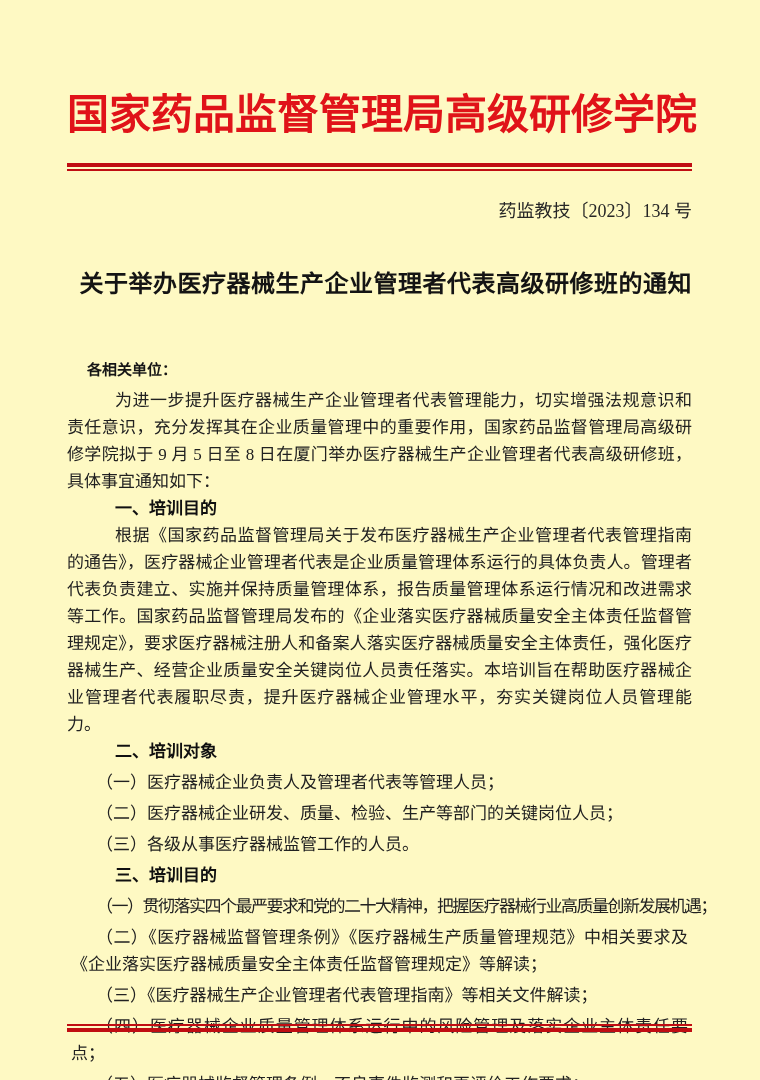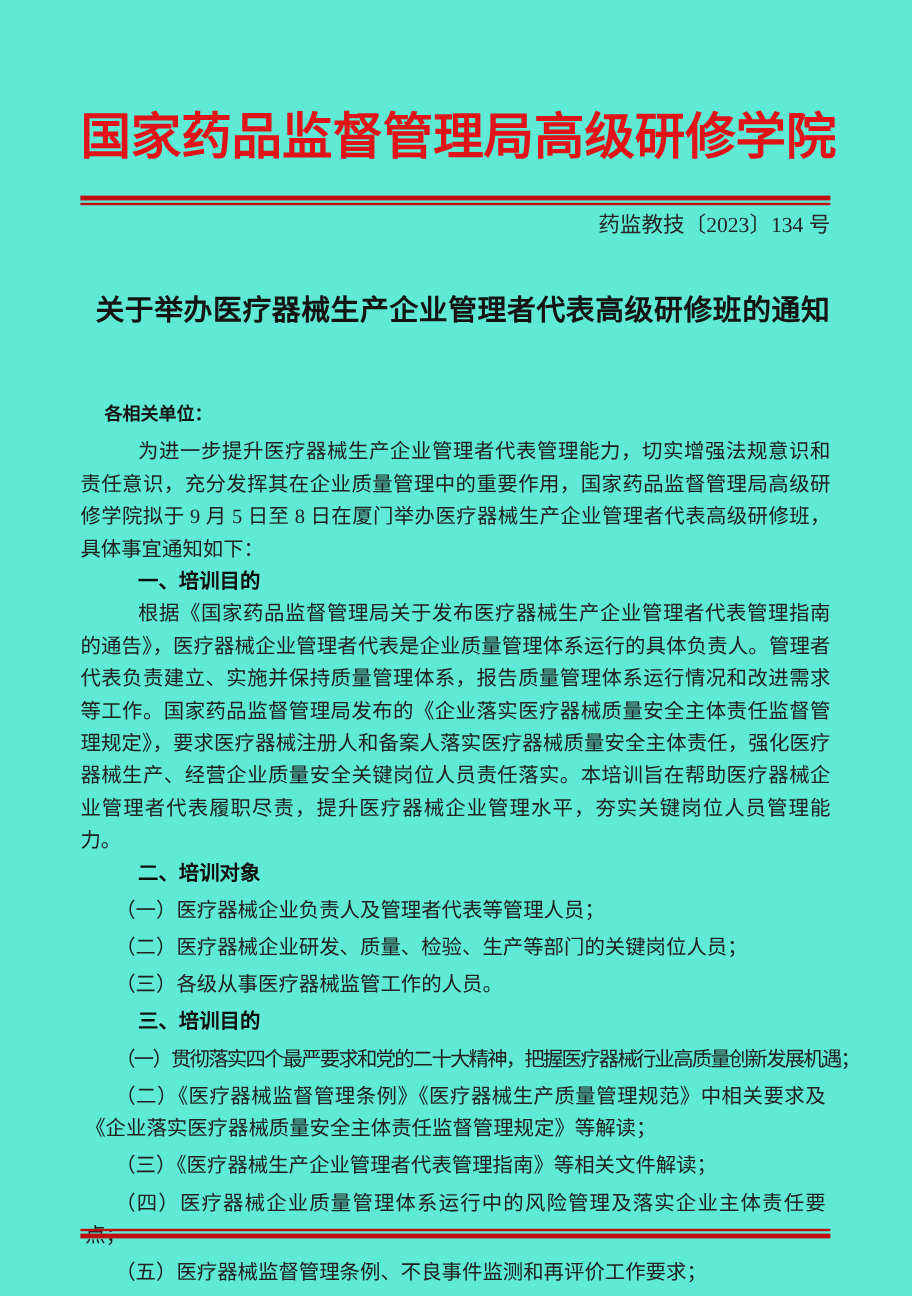--- a/index.html
+++ b/index.html
@@ -1,20 +1,20 @@
 <!DOCTYPE html>
 <html lang="zh-CN" style="--brand-red: #e01319; --rule-red: #c00d12; --text: #212121;"><head>
 <meta charset="utf-8">
 <style>
   html, body { margin: 0; padding: 0; background: #ffffff; }
   .page {
     position: relative;
     width: 760px;
     height: 1080px;
-    background: #5eead4;
+    background: #fef9c3;
     font-family: "Liberation Serif", serif;
     color: var(--text, #212121);
     overflow: hidden;
     box-sizing: border-box;
   }
   .content { padding: 0 68px 0 67px; }
 
   .masthead { padding-top: 84px; text-align: center; }
   .masthead-title {
     font-size: 42px;
@@ -27,21 +27,21 @@
 
   .double-rule { margin-top: 16px; }
   .double-rule .thick { height: 4px; background: var(--rule-red, #c00d12); }
   .double-rule .gap   { height: 2px; }
   .double-rule .thin  { height: 2px; background: var(--rule-red, #c00d12); }
 
   .double-rule.inverted .thin  { height: 2px; }
   .double-rule.inverted .thick { height: 4px; }
 
   .doc-number {
-    margin-top: 4px;
+    margin-top: 28px;
     text-align: right;
     font-size: 18px;
     line-height: 24px;
     color: #262626;
   }
 
   .notice-title {
     margin-top: 44px;
     text-align: right;
     font-size: 24px;

